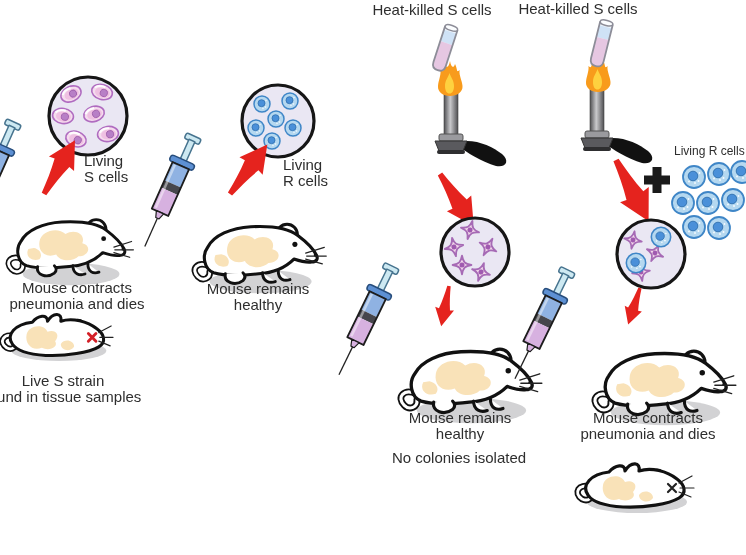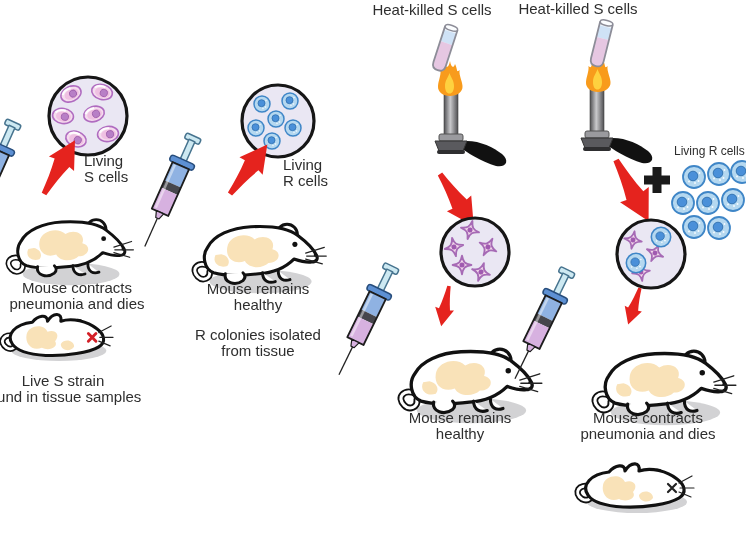--- a/index.html
+++ b/index.html
@@ -256,25 +256,24 @@
 S cells</div>
 <div class="t" style="left:-8px;top:280px;width:170px;">Mouse contracts
 pneumonia and dies</div>
 <div class="t" style="left:-22px;top:373px;width:170px;">Live S strain
 found in tissue samples</div>
 
 <div class="t left" style="left:283px;top:157px;">Living
 R cells</div>
 <div class="t" style="left:178px;top:281px;width:160px;">Mouse remains
 healthy</div>
-<div class="t" style="left:178px;top:327px;width:160px;">R colonies isolated
-from tissue</div>
 
 <div class="t" style="left:352px;top:2px;width:160px;">Heat-killed S cells</div>
 <div class="t" style="left:380px;top:410px;width:160px;">Mouse remains
 healthy</div>
+<div class="t" style="left:379px;top:450px;width:160px;">No colonies isolated</div>
 
 <div class="t" style="left:498px;top:1px;width:160px;">Heat-killed S cells</div>
 <div class="t left small" style="left:674px;top:144px;">Living R cells</div>
 <div class="t" style="left:568px;top:410px;width:160px;">Mouse contracts
 pneumonia and dies</div>
 
 </div>
 
 </body></html>

